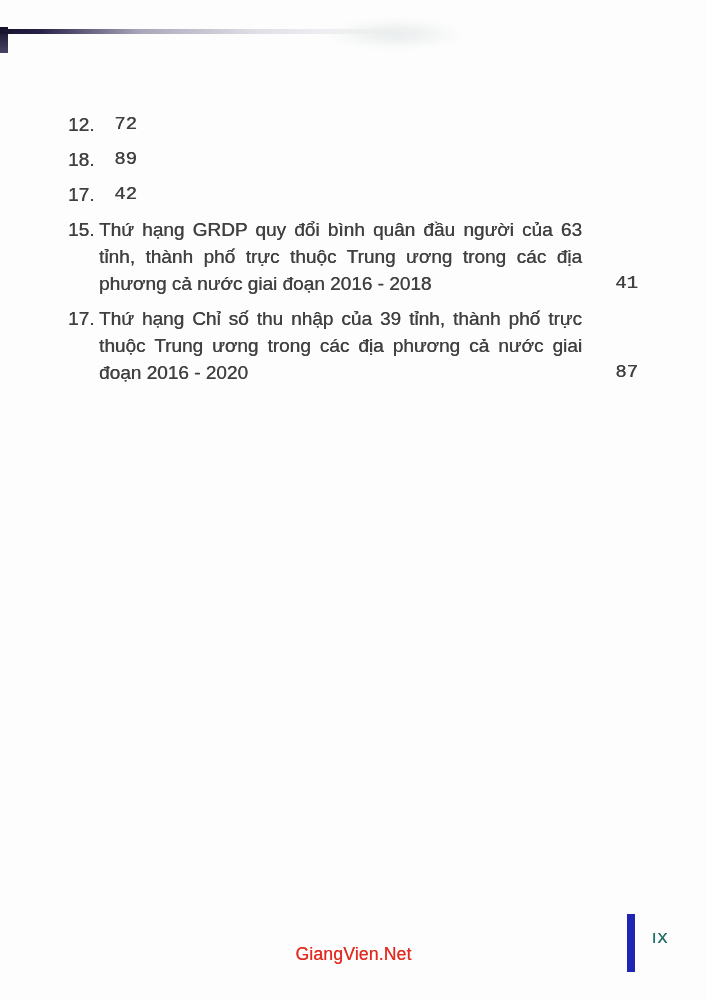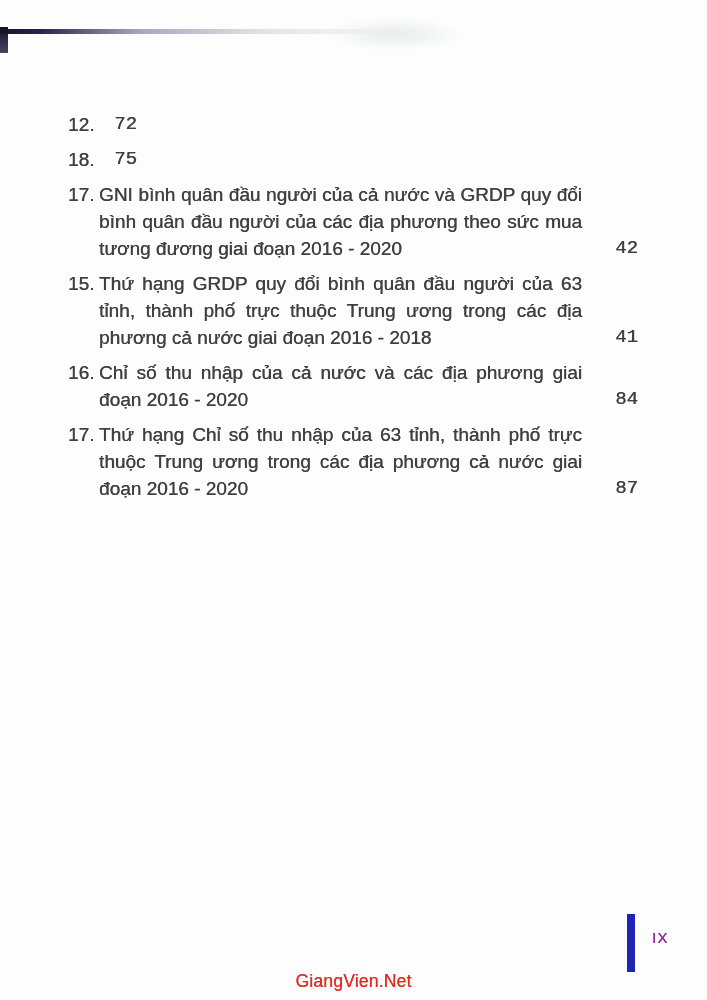--- a/index.html
+++ b/index.html
@@ -91,41 +91,40 @@
     text-align: center;
   }
   .watermark {
     display: inline-block;
     font-size: 17.5px;
     letter-spacing: 0.2px;
     color: #e22a1f;
     text-decoration: none;
     text-shadow: 0.3px 0 0 rgba(226,42,31,0.8);
     cursor: pointer;
-    margin-top: 27px;
   }
   
   .page-marker {
     position: absolute;
     left: 627px;
     top: 914px;
     height: 58px;
     display: flex;
     align-items: center;
   }
   .marker-bar {
     display: block;
     width: 8px;
     height: 58px;
   }
   .marker-text {
     margin-left: 17px;
     font-size: 15px;
     letter-spacing: 1.2px;
-    color: #a21caf;
+    color: #0f766e;
     transform: translateY(-6px);
     text-shadow: 0.3px 0 0 rgba(46,46,46,0.8);
   }
 </style>
 </head>
 <body>
 
 <div class="page" style="background: rgb(253, 253, 253);">
 
   <div class="artifact-wedge"></div>
@@ -133,44 +132,38 @@
   <div class="artifact-smudge"></div>
 
   <ol class="toc" id="toc-list">
     <li class="toc-item">
       <span class="toc-num">12.</span>
       <span class="toc-page">72</span>
     </li>
 
     <li class="toc-item">
       <span class="toc-num">18.</span>
-      <span class="toc-page">75</span>
+      <span class="toc-page">89</span>
     </li>
 
     <li class="toc-item">
       <span class="toc-num">17.</span>
-      <span class="toc-title">GNI bình quân đầu người của cả nước và GRDP quy đổi bình quân đầu người của các địa phương theo sức mua tương đương giai đoạn 2016 - 2020</span>
       <span class="toc-page">42</span>
     </li>
 
     <li class="toc-item">
       <span class="toc-num">15.</span>
       <span class="toc-title">Thứ hạng GRDP quy đổi bình quân đầu người của 63 tỉnh, thành phố trực thuộc Trung ương trong các địa phương cả nước giai đoạn 2016 - 2018</span>
       <span class="toc-page">41</span>
     </li>
 
-    <li class="toc-item">
-      <span class="toc-num">16.</span>
-      <span class="toc-title">Chỉ số thu nhập của cả nước và các địa phương giai đoạn 2016 - 2020</span>
-      <span class="toc-page">84</span>
-    </li>
 
     <li class="toc-item">
       <span class="toc-num">17.</span>
-      <span class="toc-title">Thứ hạng Chỉ số thu nhập của 63 tỉnh, thành phố trực thuộc Trung ương trong các địa phương cả nước giai đoạn 2016 - 2020</span>
+      <span class="toc-title">Thứ hạng Chỉ số thu nhập của 39 tỉnh, thành phố trực thuộc Trung ương trong các địa phương cả nước giai đoạn 2016 - 2020</span>
       <span class="toc-page">87</span>
     </li>
   </ol>
 
   <div class="watermark-wrap">
     <a class="watermark" style="color: rgb(226, 42, 31);">GiangVien.Net</a>
   </div>
 
   <div class="page-marker">
     <span class="marker-bar" style="background: rgb(32, 36, 178);"></span>

